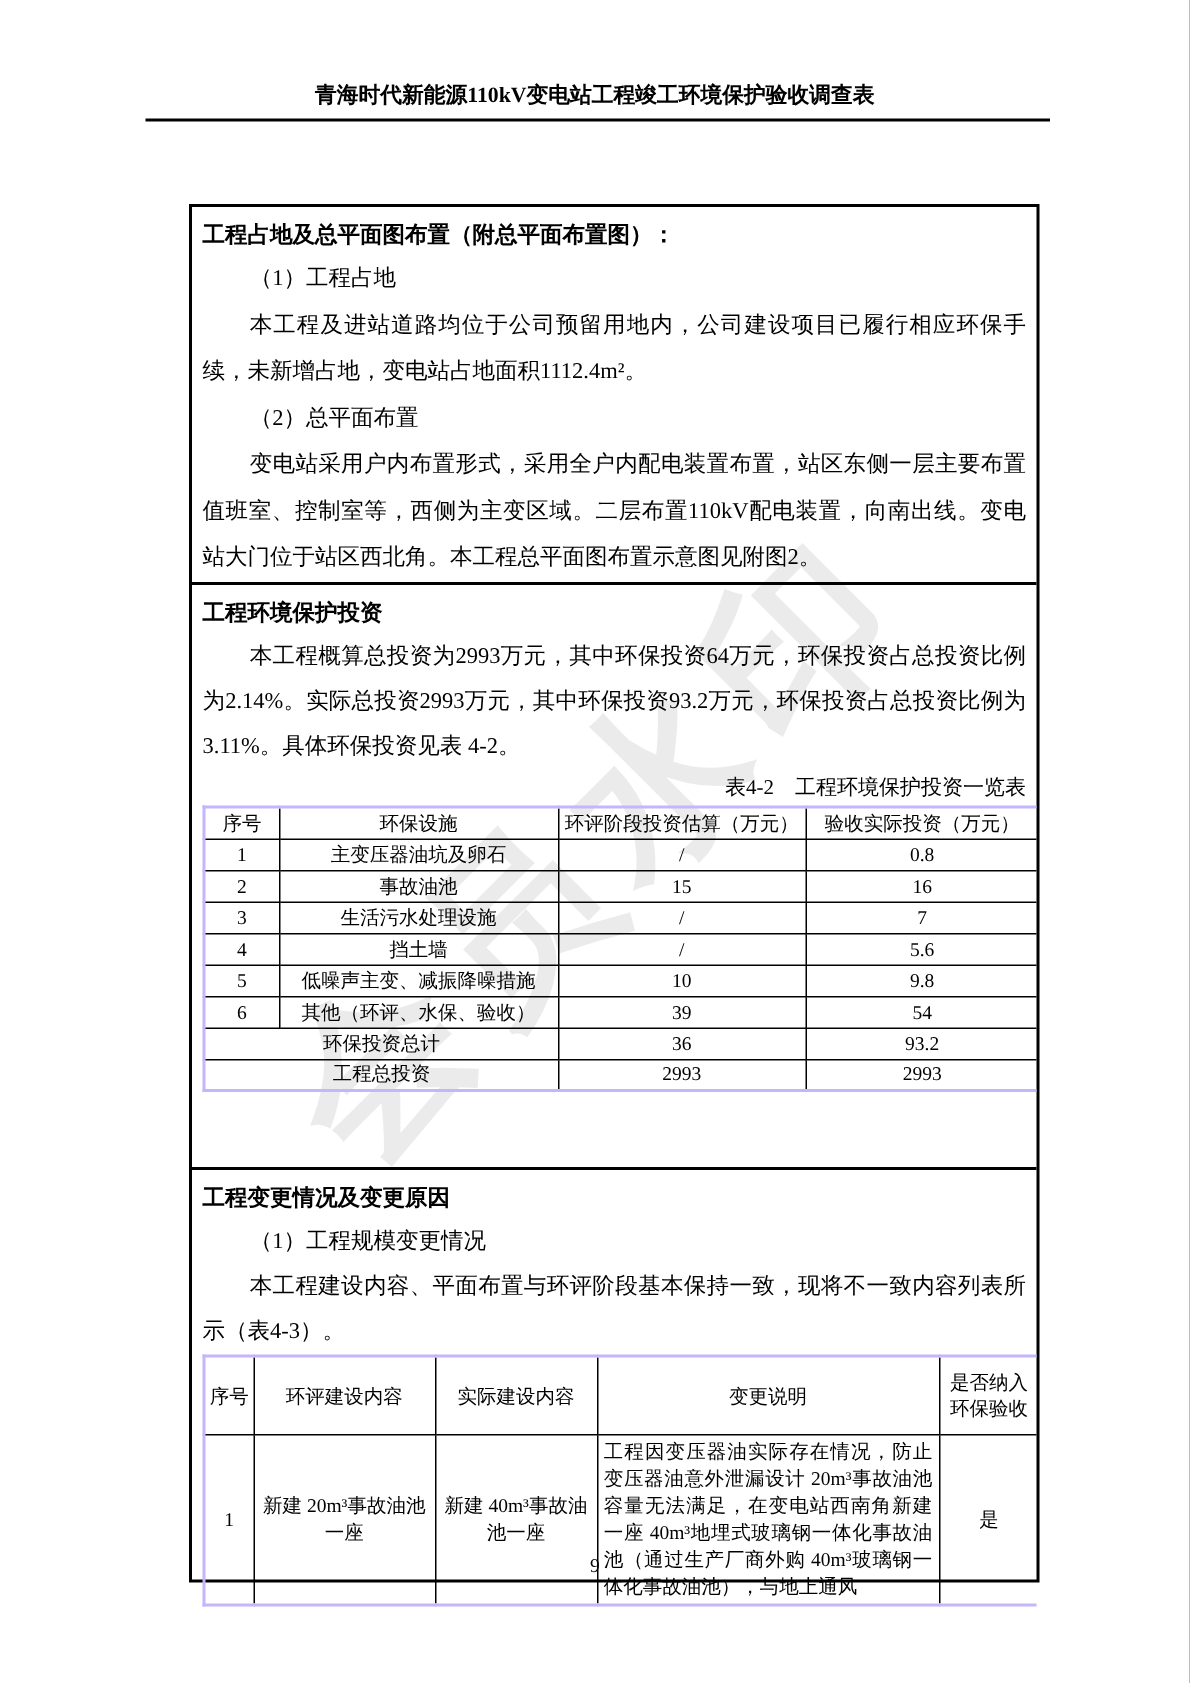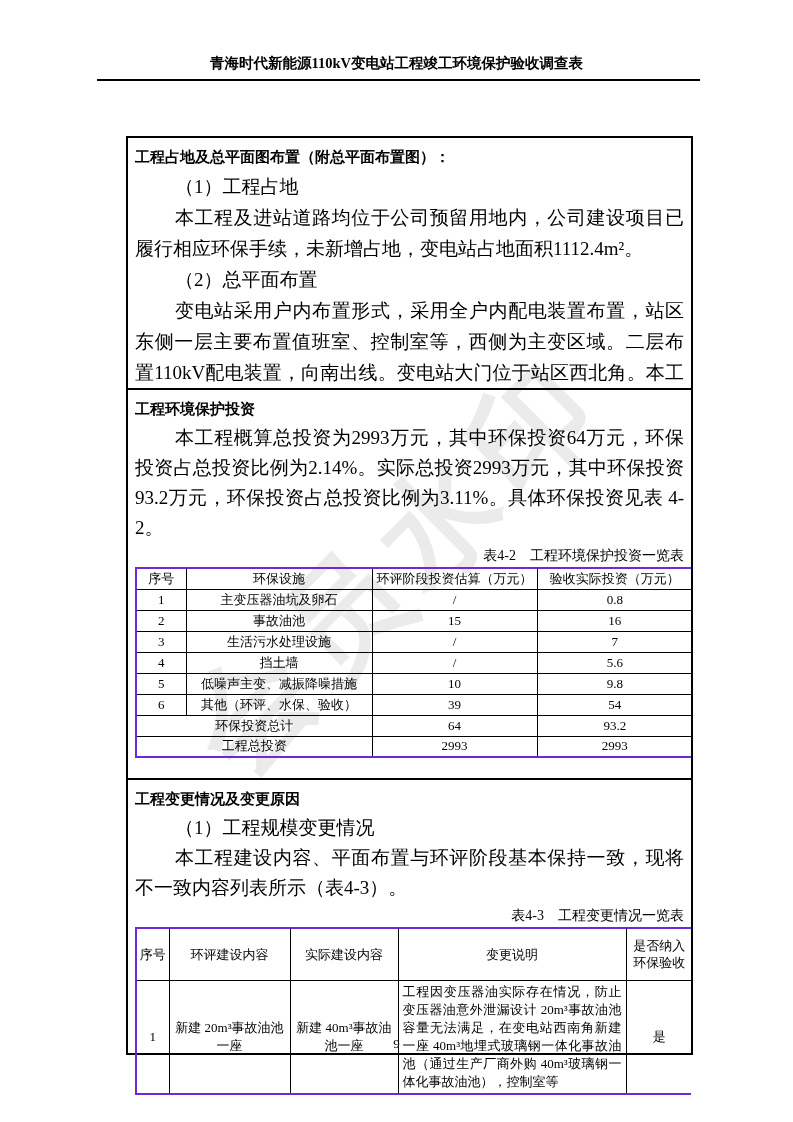--- a/index.html
+++ b/index.html
@@ -62,37 +62,37 @@
   .sec2 { height: 390px; border-top: 2px solid #000; font-family: Liberation Serif, serif; }
   .sec3 { height: 334px; border-top: 2px solid #000; }
   .sec-title {
     font-size: 15px;
     font-weight: bold;
     line-height: 28px;
     margin-top: 5px;
   }
   .para {
     margin: 0;
-    font-size: 19px;
+    font-size: 15px;
     line-height: 31px;
     text-align: justify;
   }
   .para.indent { text-indent: 2.1em; }
   .sec2 .para, .sec3 .para { line-height: 30px; }
   .tbl-caption {
     text-align: right;
     font-size: 14px;
     line-height: 19px;
     margin: 3px 0 2px;
   }
   table.tbl {
     border-collapse: collapse;
     table-layout: fixed;
     margin: 0 auto;
-    border: 2px solid #6d28d9;
+    border: 2px solid #c4b5fd;
   }
   .tbl th, .tbl td {
     border: 1px solid #000;
     font-size: 13px;
     font-weight: normal;
     text-align: center;
     vertical-align: middle;
     padding: 0 2px;
     overflow: hidden;
   }
@@ -188,58 +188,57 @@
           <td>9.8</td>
         </tr>
         <tr>
           <td>6</td>
           <td>其他（环评、水保、验收）</td>
           <td>39</td>
           <td>54</td>
         </tr>
         <tr>
           <td colspan="2">环保投资总计</td>
-          <td>64</td>
+          <td>36</td>
           <td>93.2</td>
         </tr>
         <tr>
           <td colspan="2">工程总投资</td>
           <td>2993</td>
           <td>2993</td>
         </tr>
       </tbody>
         </table>
     </section>
 
     <section class="sec sec3">
       <div class="sec-title">工程变更情况及变更原因</div>
       <p class="para indent">（1）工程规模变更情况</p>
       <p class="para indent">本工程建设内容、平面布置与环评阶段基本保持一致，现将不一致内容列表所示（表4-3）。</p>
-      <div class="tbl-caption">表4-3　工程变更情况一览表</div>
       <table class="tbl tbl-43">
         <colgroup>
           <col style="width:33px">
             <col style="width:121px">
             <col style="width:108px">
             <col style="width:228px">
             <col style="width:67px">
         </colgroup>
         <tbody>
             <tr class="tr-head">
           <th>序号</th>
           <th>环评建设内容</th>
           <th>实际建设内容</th>
           <th>变更说明</th>
           <th>是否纳入环保验收</th>
         </tr>
         <tr class="tr-body">
           <td>1</td>
           <td class="mid">新建 20m³事故油池一座</td>
           <td class="mid">新建 40m³事故油池一座</td>
-          <td class="desc">工程因变压器油实际存在情况，防止变压器油意外泄漏设计 20m³事故油池容量无法满足，在变电站西南角新建一座 40m³地埋式玻璃钢一体化事故油池（通过生产厂商外购 40m³玻璃钢一体化事故油池），控制室等</td>
+          <td class="desc">工程因变压器油实际存在情况，防止变压器油意外泄漏设计 20m³事故油池容量无法满足，在变电站西南角新建一座 40m³地埋式玻璃钢一体化事故油池（通过生产厂商外购 40m³玻璃钢一体化事故油池），与地上通风</td>
           <td>是</td>
         </tr>
       </tbody>
         </table>
     </section>
 
   </div>
 
   <div class="page-number">9</div>
 

